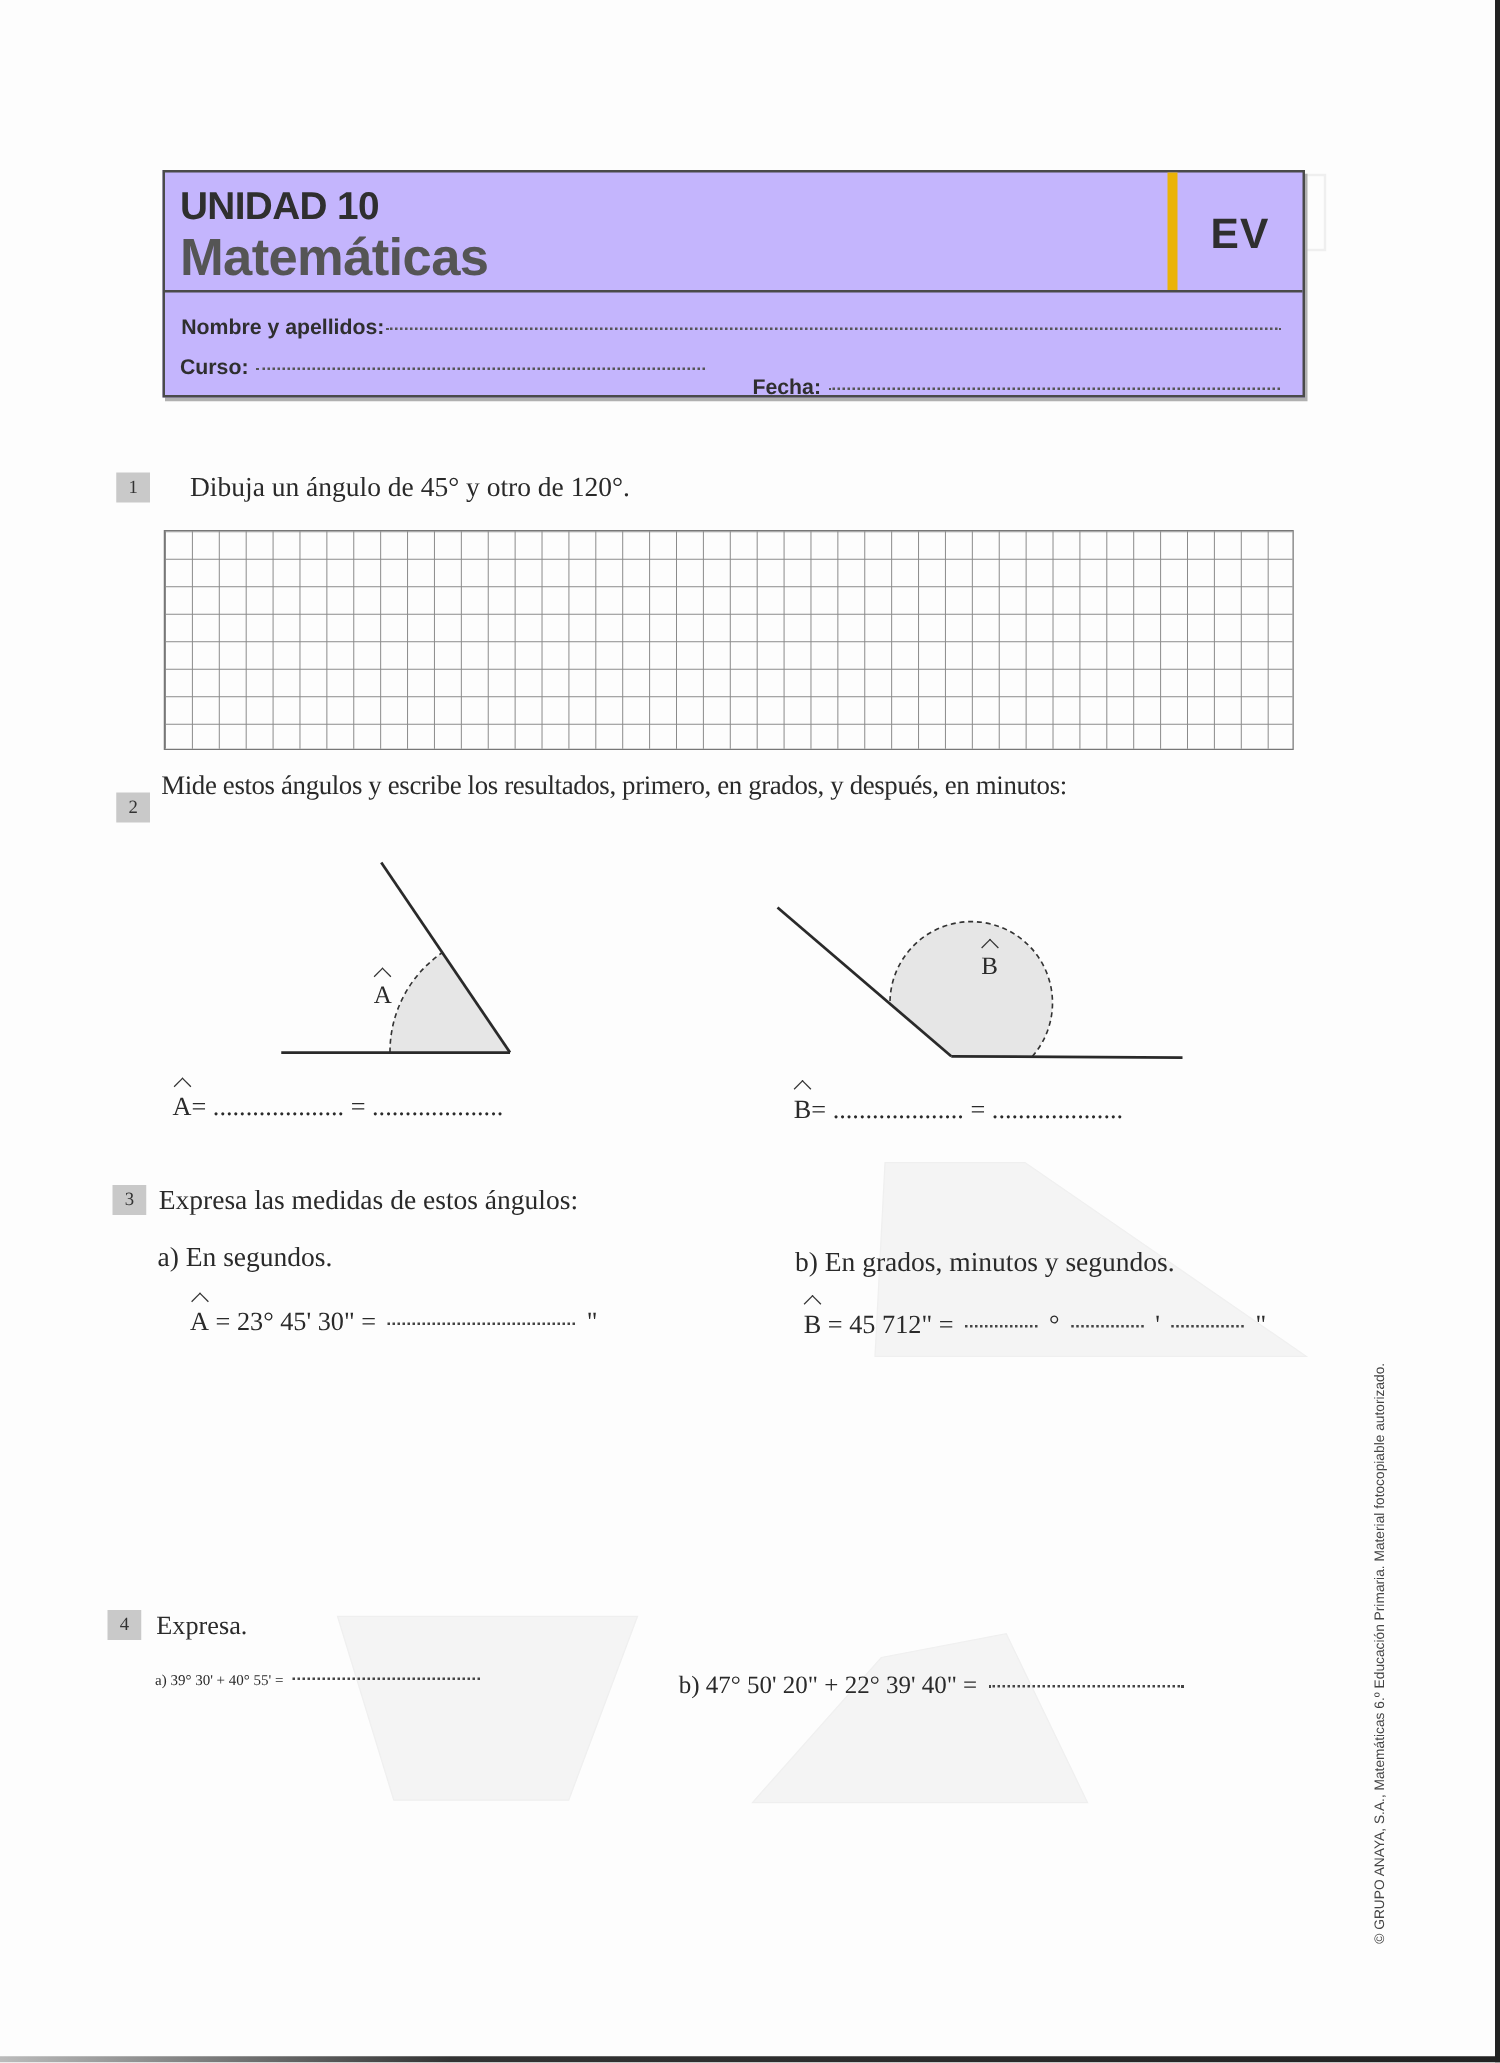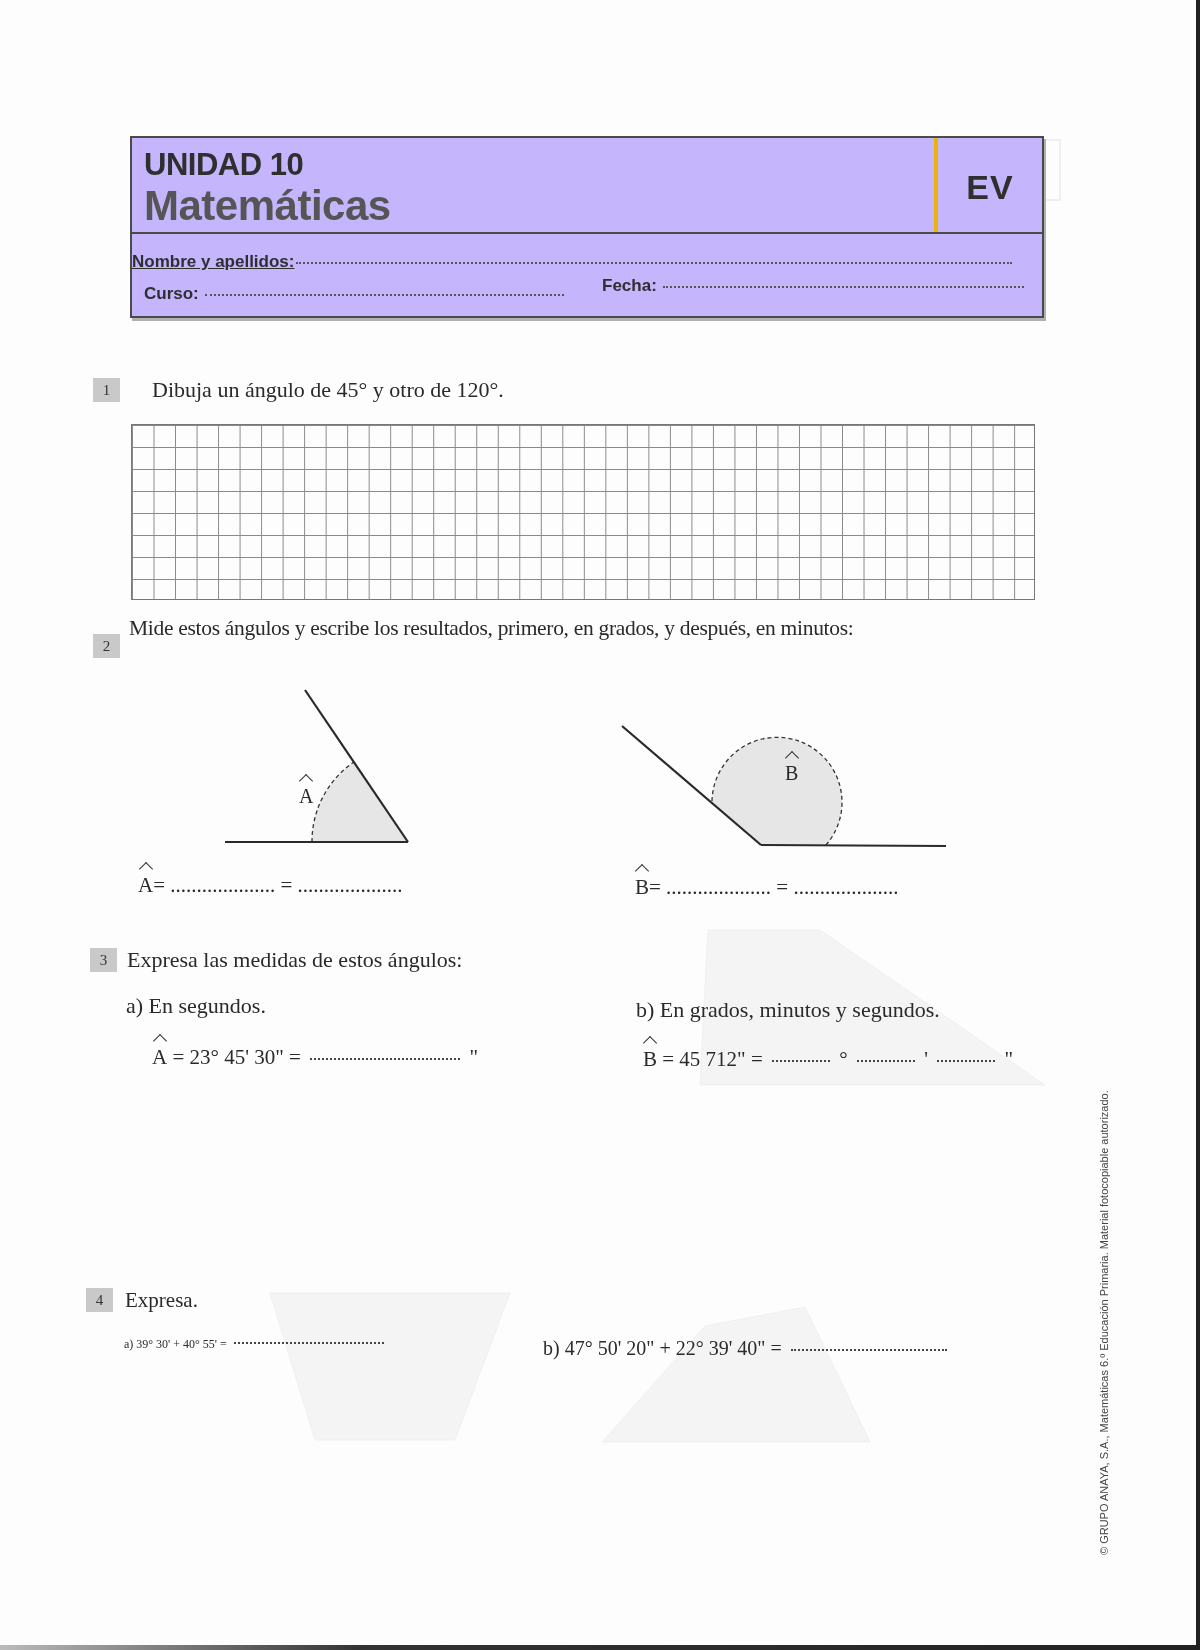--- a/index.html
+++ b/index.html
@@ -17,21 +17,21 @@
   .header-box {
     left: 130px; top: 136px; width: 914px; height: 182px;
     border: 2px solid #4a4a4a; box-sizing: border-box;
     box-shadow: 2px 3px 0 #b0b0b0;
     background: #c4b5fd;
     font-family: "Liberation Sans", "DejaVu Sans", sans-serif;
   }
   .header-top { position: absolute; left: 0; top: 0; width: 100%; height: 96px; border-bottom: 2px solid #4a4a4a; box-sizing: border-box; }
   .header-title { position: absolute; left: 12px; top: 10px; font-size: 31px; font-weight: bold; color: #2f2f2f; line-height: 34px; letter-spacing: -0.5px; }
   .header-subject { position: absolute; left: 12px; top: 50px; font-size: 42px; font-weight: bold; color: #555; line-height: 36px; letter-spacing: -0.5px; }
-  .header-ev-cell { position: absolute; right: 0; top: 0; width: 108px; height: 94px; border-left: 4px solid #eab308; box-sizing: border-box; }
+  .header-ev-cell { position: absolute; right: 0; top: 0; width: 108px; height: 94px; border-left: 8px solid #eab308; box-sizing: border-box; }
   .header-ev { position: absolute; left: 0; right: 0; top: 30px; text-align: center; font-size: 34px; font-weight: bold; color: #2f2f2f; letter-spacing: 1px; }
   .field-row { position: absolute; font-size: 17px; font-weight: bold; color: #2f2f2f; display: flex; align-items: baseline; }
   .dots { flex: 1; border-bottom: 2px dotted #555; height: 0; margin-left: 2px; transform: translateY(-3px); }
 
   
   .badge {
     width: 27px; height: 24px; background: #c9c9c9; color: #333;
     font-size: 15px; text-align: center; line-height: 24px;
     font-family: "Liberation Serif", serif;
   }
@@ -76,29 +76,29 @@
 </svg>
 
 <div class="abs header-box">
   <div class="header-top">
     <div class="header-title">UNIDAD 10</div>
     <div class="header-subject">Matemáticas</div>
     <div class="header-ev-cell">
       <div class="header-ev">EV</div>
     </div>
   </div>
-  <div class="field-row" style="left:0; top:114px; width:880px;text-decoration:underline;">
+  <div class="field-row" style="left:13px; top:114px; width:880px;">
     <span>Nombre y apellidos:</span>
     <span class="dots"></span>
   </div>
   <div class="field-row" style="left:12px; top:146px; width:420px;">
     <span>Curso:</span>
     <span class="dots" style="margin-left:6px"></span>
   </div>
-  <div class="field-row" style="left:470px; top:138px; width:422px;">
+  <div class="field-row" style="left:470px; top:162px; width:422px;">
     <span>Fecha:</span>
     <span class="dots" style="margin-left:6px"></span>
   </div>
 </div>
 
 <div class="abs badge" style="left:93px; top:378px;">1</div>
 <div class="abs stmt" style="left:130px; top:377px;margin-left:22px;">Dibuja un ángulo de 45° y otro de 120°.</div>
 <div class="abs grid"></div>
 
 <div class="abs badge" style="left:93px; top:634px;">2</div>

